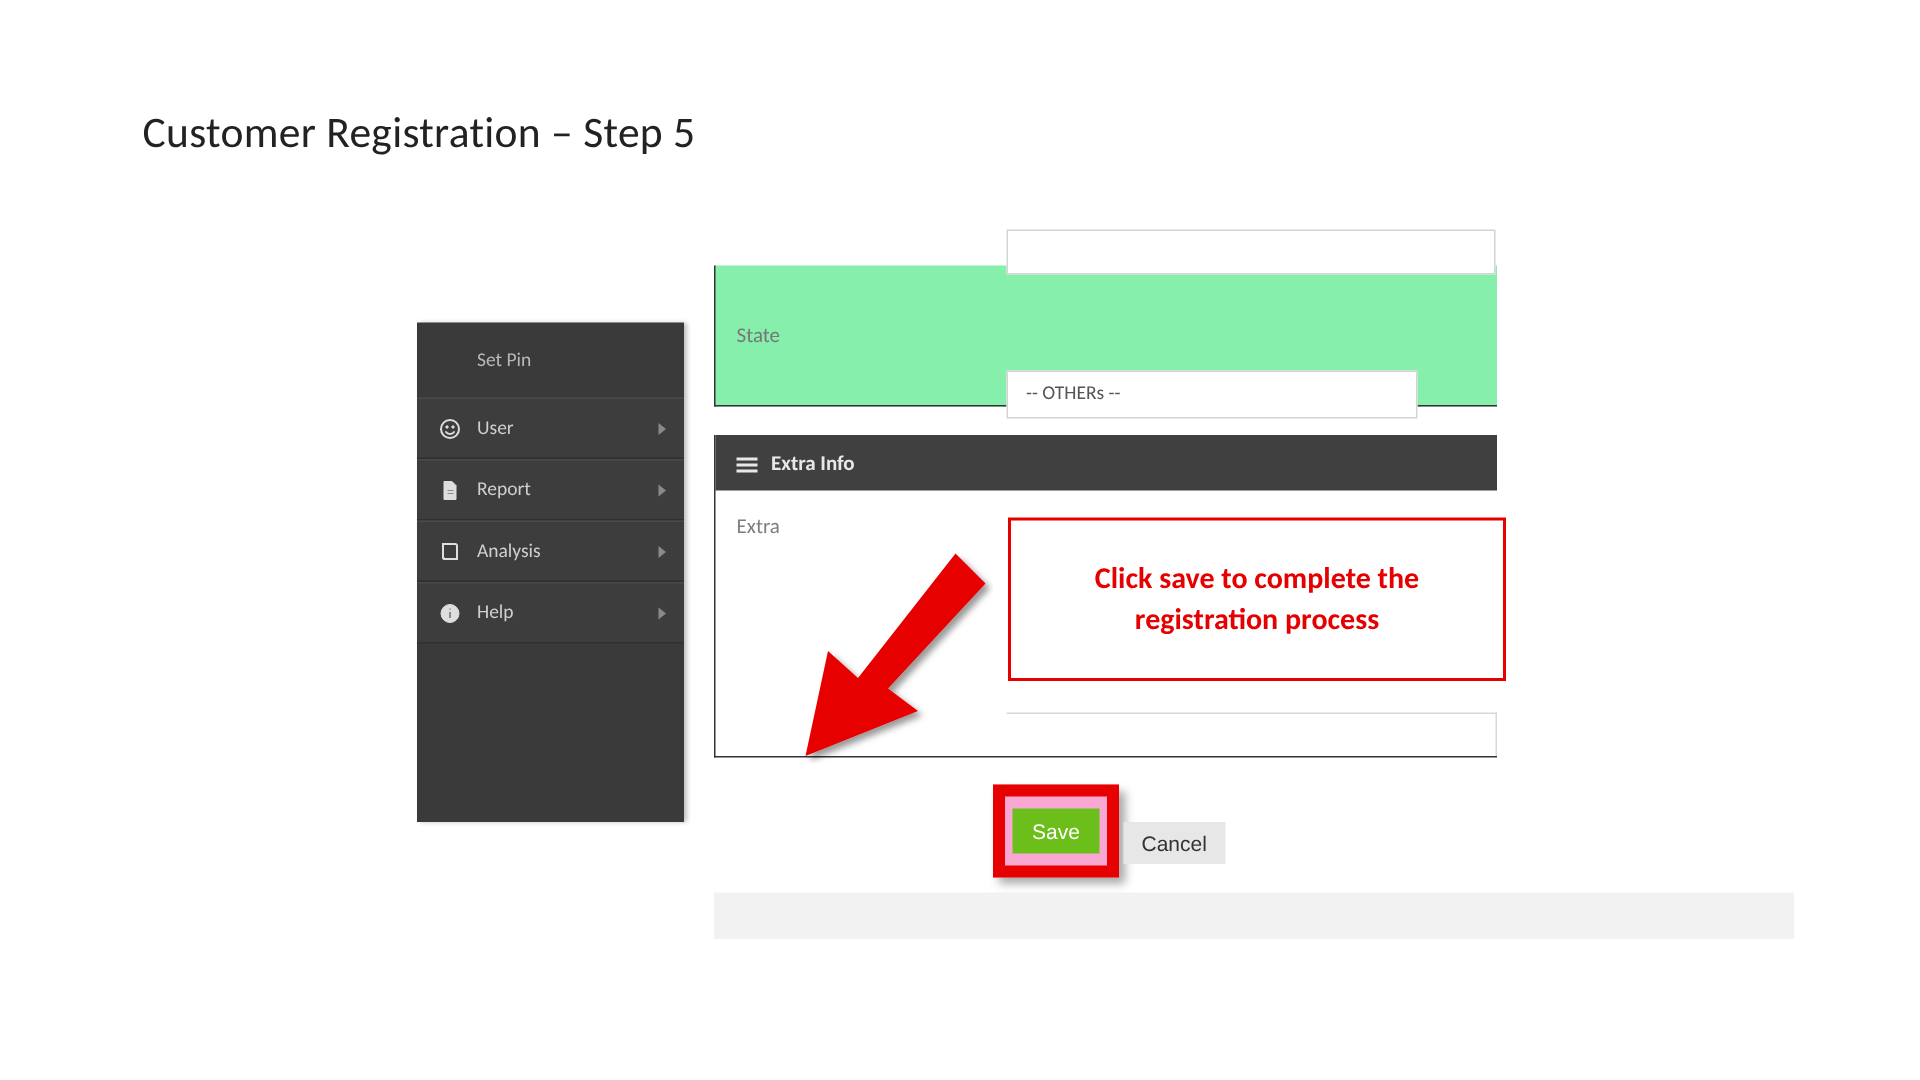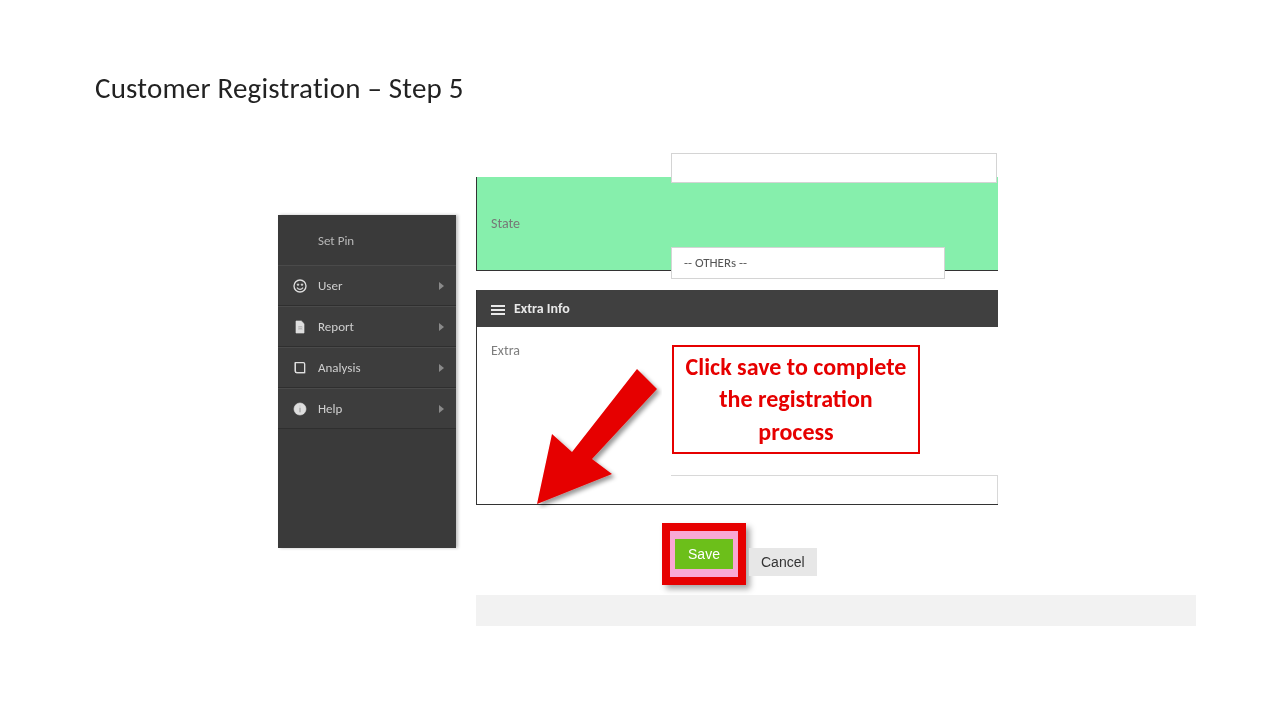--- a/index.html
+++ b/index.html
@@ -200,27 +200,27 @@
   .footer-strip{
     position:absolute;
     left:0; top:418px;
     width:720px; height:31px;
     background:#f2f2f2;
   }
   
   .callout-box{
     position:absolute;
     left:672px; top:345px;
-    width:248px; height:109px;
+    width:332px; height:109px;
     border:2px solid #e60000;
     background:#fff;
     display:flex; align-items:center; justify-content:center;
     text-align:center;
     color:#e60000;
-    font-size:24px;
+    font-size:20px;
     font-weight:600;
     line-height:1.35;
     padding:6px 10px;
     box-sizing:border-box;
   }
   .arrow-svg{
     position:absolute;
     left:527px; top:364px;
     width:135px; height:145px;
     pointer-events:none;

